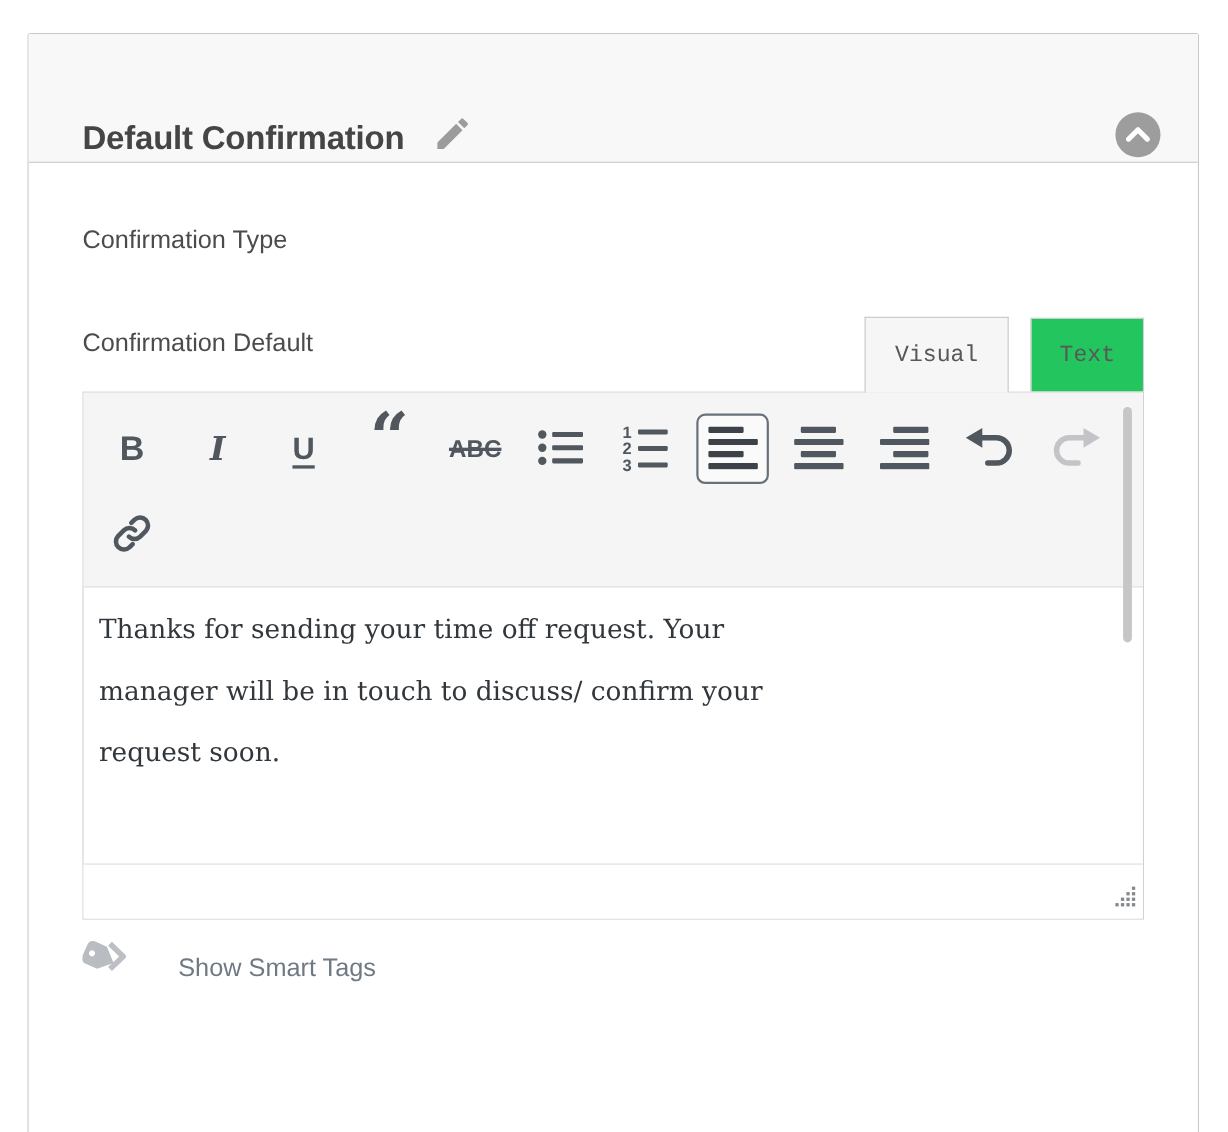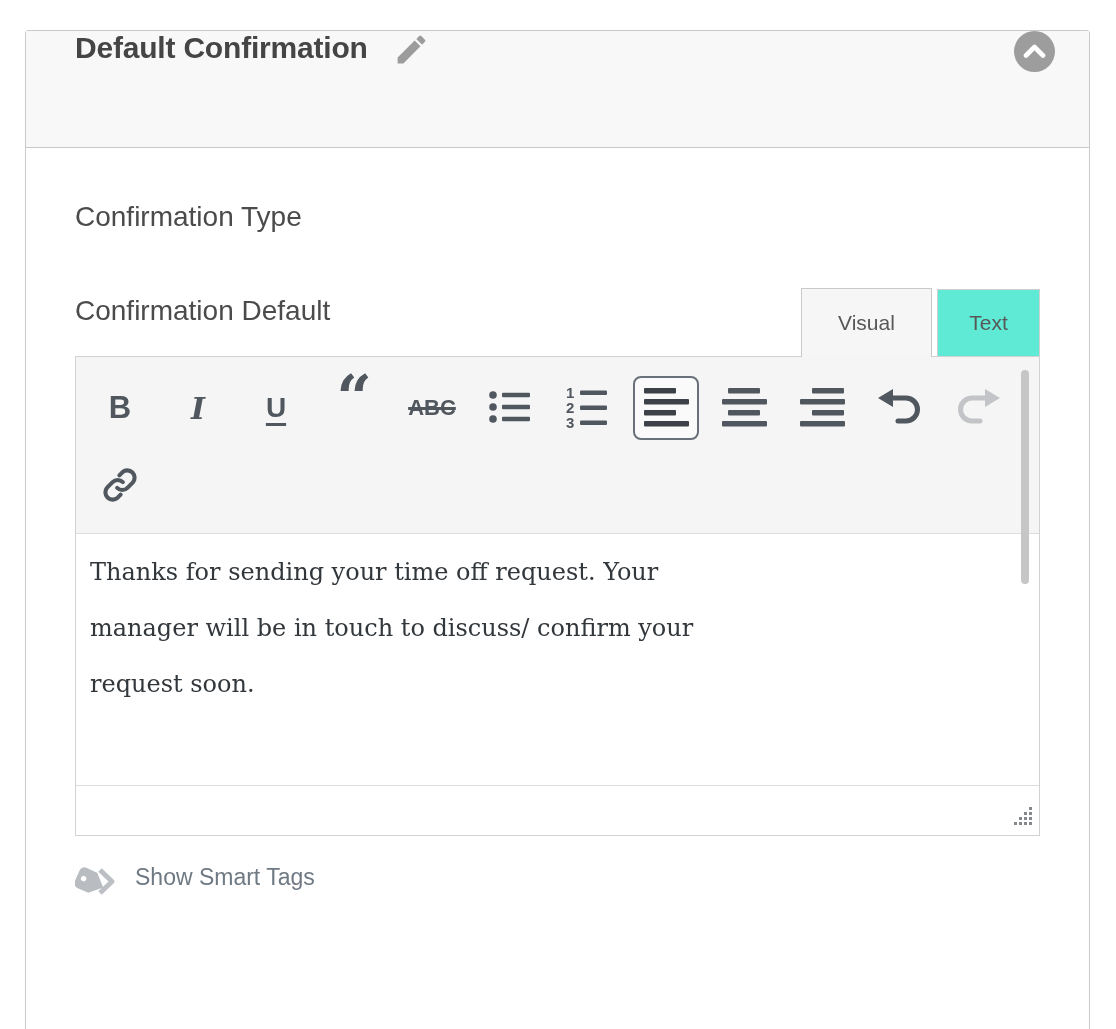--- a/index.html
+++ b/index.html
@@ -3,47 +3,47 @@
 <meta charset="utf-8">
 <style>
   * { margin:0; padding:0; box-sizing:border-box; }
   html,body { width:1116px; height:1029px; background:#fff; overflow:hidden;
               font-family:"Liberation Sans", sans-serif; }
 
   .panel { position:absolute; left:25px; top:30px; width:1065px; height:1020px;
            background:#fff; border:1px solid #c9c9c9; border-radius:3px; }
 
   .panel-header { height:117px; background:#f8f8f8; border-bottom:1px solid #c9c9c9;
-                  display:flex; align-items:flex-start; padding:0 34px 18px 49px; }
+                  display:flex; align-items:flex-end; padding:0 34px 4px 49px; }
   .panel-title { font-size:30px; font-weight:bold; color:#454545; letter-spacing:-0.2px; }
   .pencil-btn { margin-left:24px; width:40px; height:40px; display:flex; align-items:center;
                 justify-content:center; cursor:pointer; background:none; border:none; }
   .collapse-btn { margin-left:auto; width:41px; height:41px; border-radius:50%;
                   background:#9d9d9d; display:flex; align-items:center; justify-content:center;
                   border:none; cursor:pointer; }
 
   .panel-body { padding:0 49px; }
 
-  .field-label { font-size:28px; color:#4b4b4b; line-height:30px; }
+  .field-label { font-size:23px; color:#4b4b4b; line-height:30px; }
   .type-label { margin-top:54px; }
 
   .select-box { margin-top:30px; height:79px; border:1px solid #cfcfcf; border-radius:10px;
                 background:#fff; display:flex; align-items:center; justify-content:space-between;
                 padding:0 25px 0 27px; cursor:pointer; }
   .select-value { font-size:23px; color:#454545; }
 
   .msg-row { margin-top:56px; position:relative; height:68px; }
   .msg-label { position:absolute; left:0; top:8px; }
   .editor-tabs { position:absolute; right:0; bottom:-1px; display:flex; align-items:flex-end; }
   .tab { display:flex; align-items:center; justify-content:center; font-size:21px;
-         color:#585858; cursor:pointer; }
+         color:#585858; cursor:pointer;font-family:Liberation Mono, monospace; }
   .tab-visual { width:131px; height:69px; background:#f6f6f6; border:1px solid #c9c9c9;
                 border-bottom:none; position:relative; z-index:2; }
-  .tab-text { width:103px; height:68px; background:#5eead4; border:1px solid #cfcfcf;
-              margin-left:5px; }
+  .tab-text { width:103px; height:68px; background:#22c55e; border:1px solid #cfcfcf;
+              margin-left:20px; }
 
   .editor { border:1px solid #d2d2d2; position:relative; background:#fff; }
   .toolbar { background:#f5f5f5; border-bottom:1px solid #dedede; padding:12px 10px 8px 11px; }
   .tb-row { display:flex; align-items:center; height:78px; }
   .tb-btn { width:66px; height:64px; margin-right:12px; display:flex; align-items:center;
             justify-content:center; color:#50575e; background:none; border:none; cursor:pointer; }
   .tb-btn.active { border:2px solid #68707a; border-radius:8px; background:#fafafa; }
   .glyph-b { font-size:31px; font-weight:bold; }
   .glyph-i { font-family:"DejaVu Serif", serif; font-style:italic; font-weight:bold; font-size:30px; }
   .glyph-u { font-size:28px; font-weight:600; text-decoration:underline;
@@ -55,21 +55,21 @@
 
   .editor-content { height:251px; padding:10px 60px 0 14px; font-family:"DejaVu Serif", serif;
                     font-size:24px; line-height:56px; color:#32373c; white-space:pre-line;
                     overflow:hidden; position:relative; }
   .scroll-thumb { position:absolute; right:10px; top:13px; width:8px; height:214px;
                   background:#c6c6c6; border-radius:4px; cursor:pointer; }
 
   .statusbar { height:50px; border-top:1px solid #dddddd; position:relative; background:#fff; }
   .grip { position:absolute; right:5px; bottom:4px; cursor:nwse-resize; }
 
-  .smart-row { margin-top:28px; display:flex; align-items:flex-start; cursor:pointer; width:max-content; }
+  .smart-row { margin-top:16px; display:flex; align-items:flex-end; cursor:pointer; width:max-content;gap:27px; }
   .smart-label { font-size:23px; color:#6f7983; margin-left:18px; }
 </style>
 </head>
 <body>
 
 <div class="panel">
 
   <div class="panel-header">
     <span class="panel-title">Default Confirmation</span>
     <button class="pencil-btn">

